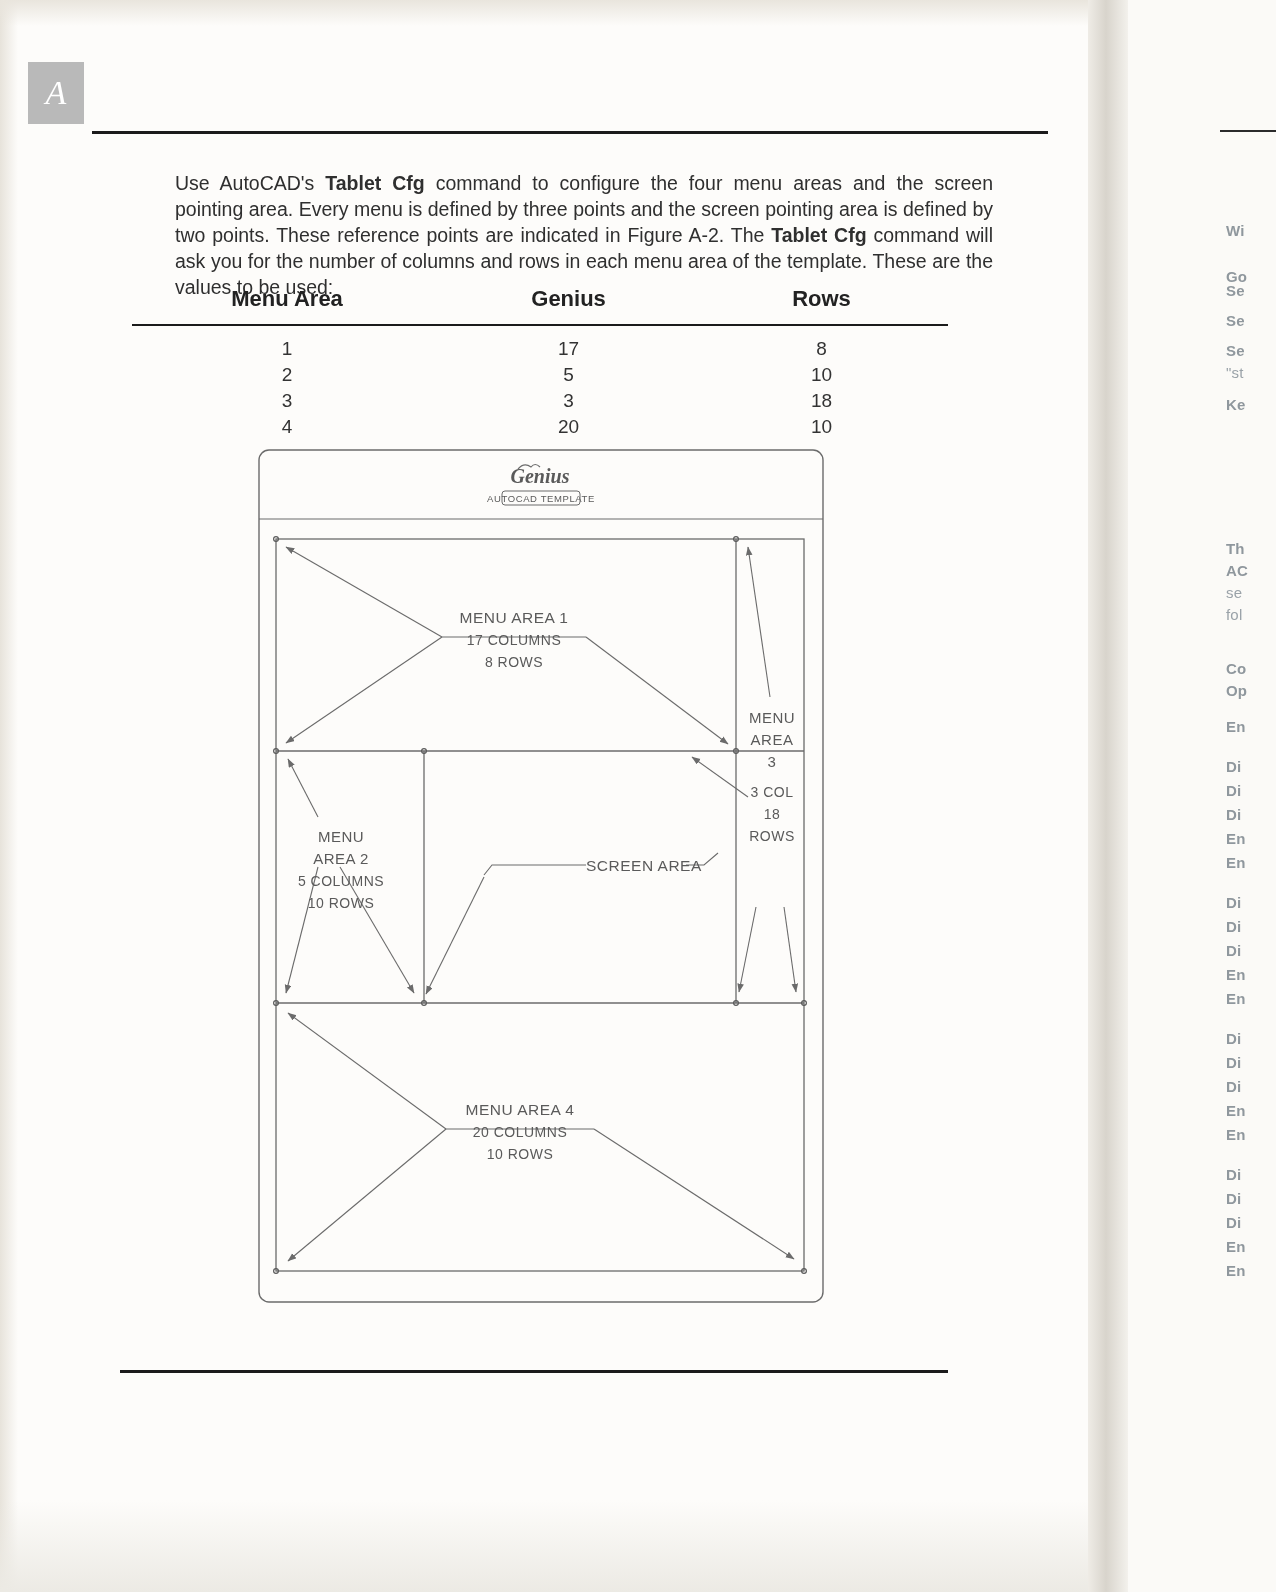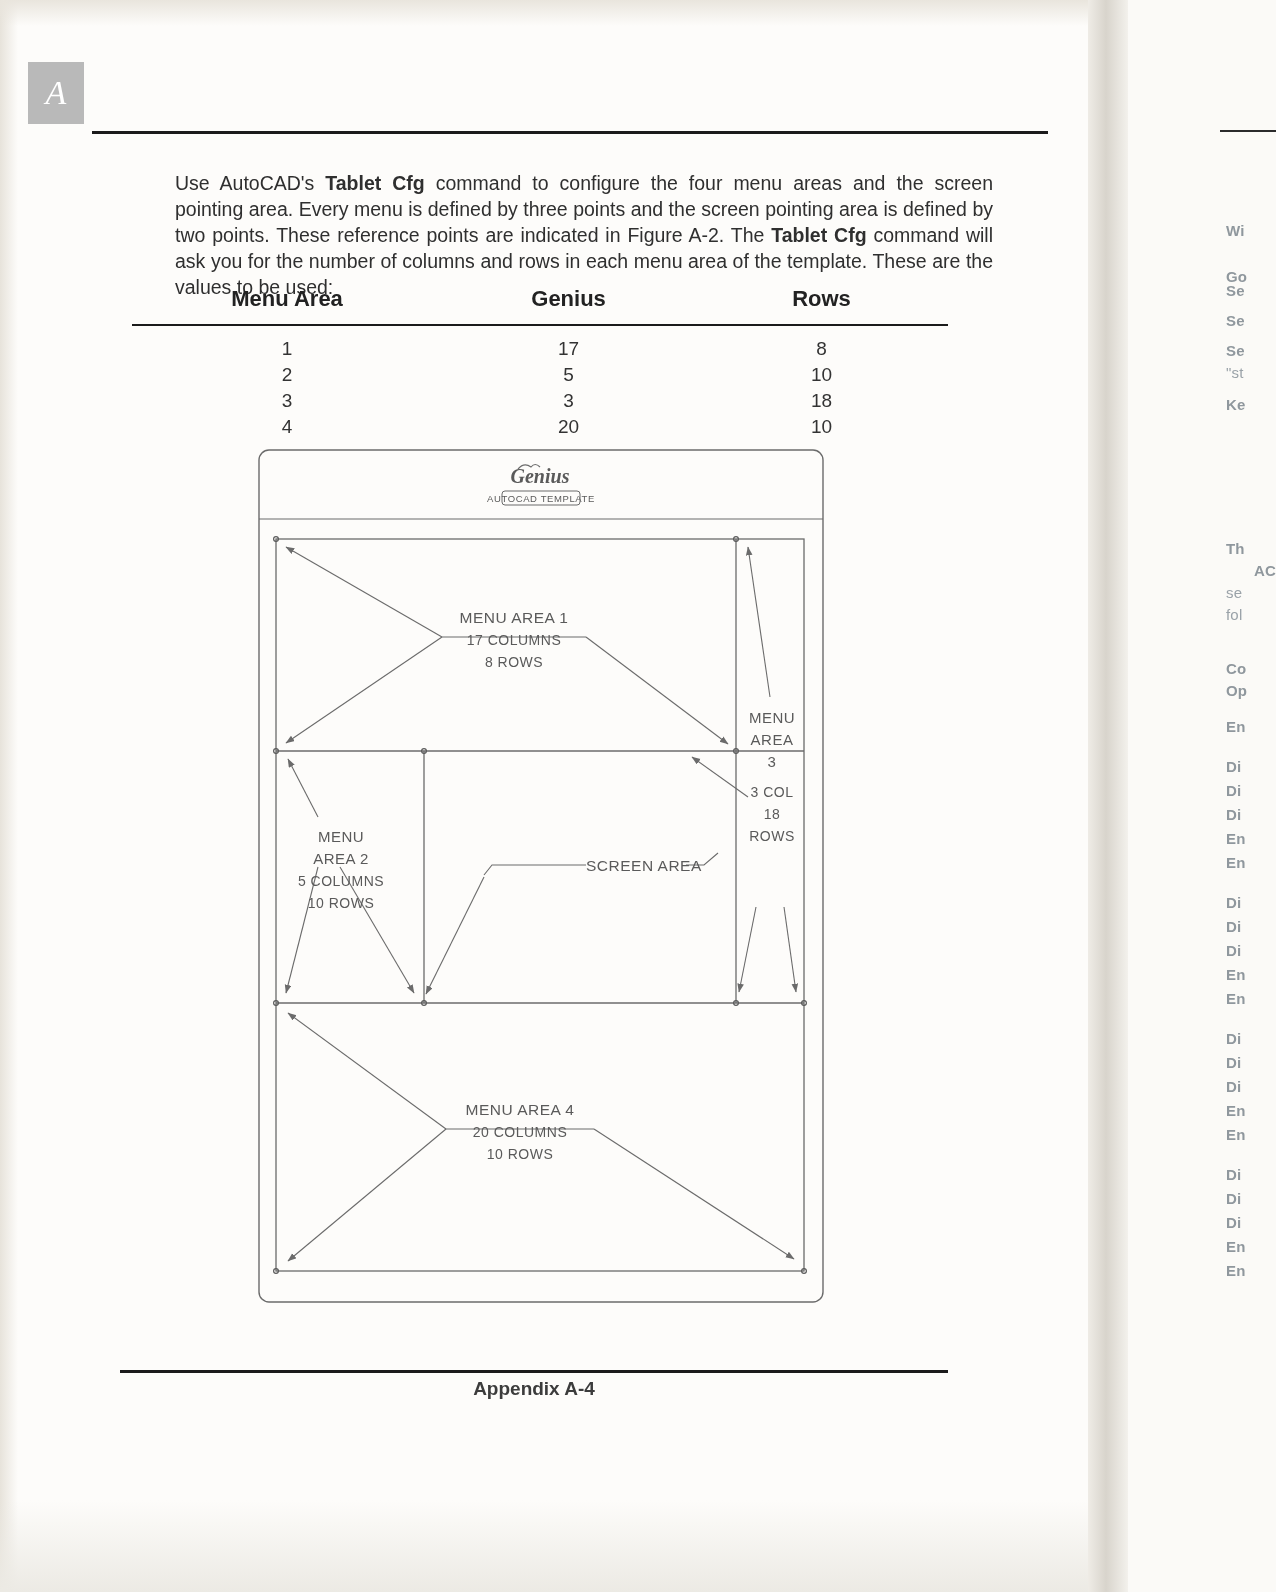--- a/index.html
+++ b/index.html
@@ -307,35 +307,34 @@
       <line x1="190" y1="682" x2="338" y2="682" stroke="#6b6b6b" stroke-width="1.1"></line>
 
       <text x="264" y="668" text-anchor="middle" font-family="Liberation Sans, sans-serif" font-size="15.5" letter-spacing="0.5" fill="#5a5a5a">MENU  AREA  4</text>
       <text x="264" y="690" text-anchor="middle" font-family="Liberation Sans, sans-serif" font-size="14" letter-spacing="0.5" fill="#5a5a5a">20  COLUMNS</text>
       <text x="264" y="712" text-anchor="middle" font-family="Liberation Sans, sans-serif" font-size="14" letter-spacing="0.5" fill="#5a5a5a">10  ROWS</text>
     </svg>
   </div>
 
 
   <div class="footer-rule"></div>
-  <div class="footer">Appendix A-4</div>
 </div>
 
 <div class="gutter"></div>
 <div class="next-page" id="next-page">
   <div class="rule"></div>
 <div class="ghost b" style="top: 222px;">Wi</div>
     <div class="ghost b" style="top: 268px;">Go</div>
     <div class="ghost b" style="top: 282px;">Se</div>
     <div class="ghost b" style="top: 312px;">Se</div>
     <div class="ghost b" style="top: 342px;">Se</div>
     <div class="ghost" style="top: 364px;">"st</div>
     <div class="ghost b" style="top: 396px;">Ke</div>
     <div class="ghost b" style="top: 540px;">Th</div>
-    <div class="ghost b" style="top: 562px; margin-left: 28px;">AC</div>
+    <div class="ghost b" style="top: 562px;">AC</div>
     <div class="ghost" style="top: 584px;">se</div>
     <div class="ghost" style="top: 606px;">fol</div>
     <div class="ghost b" style="top: 660px;">Co</div>
     <div class="ghost b" style="top: 682px;">Op</div>
     <div class="ghost b" style="top: 718px;">En</div>
     <div class="ghost b" style="top: 758px;">Di</div>
     <div class="ghost b" style="top: 782px;">Di</div>
     <div class="ghost b" style="top: 806px;">Di</div>
     <div class="ghost b" style="top: 830px;">En</div>
     <div class="ghost b" style="top: 854px;">En</div>

